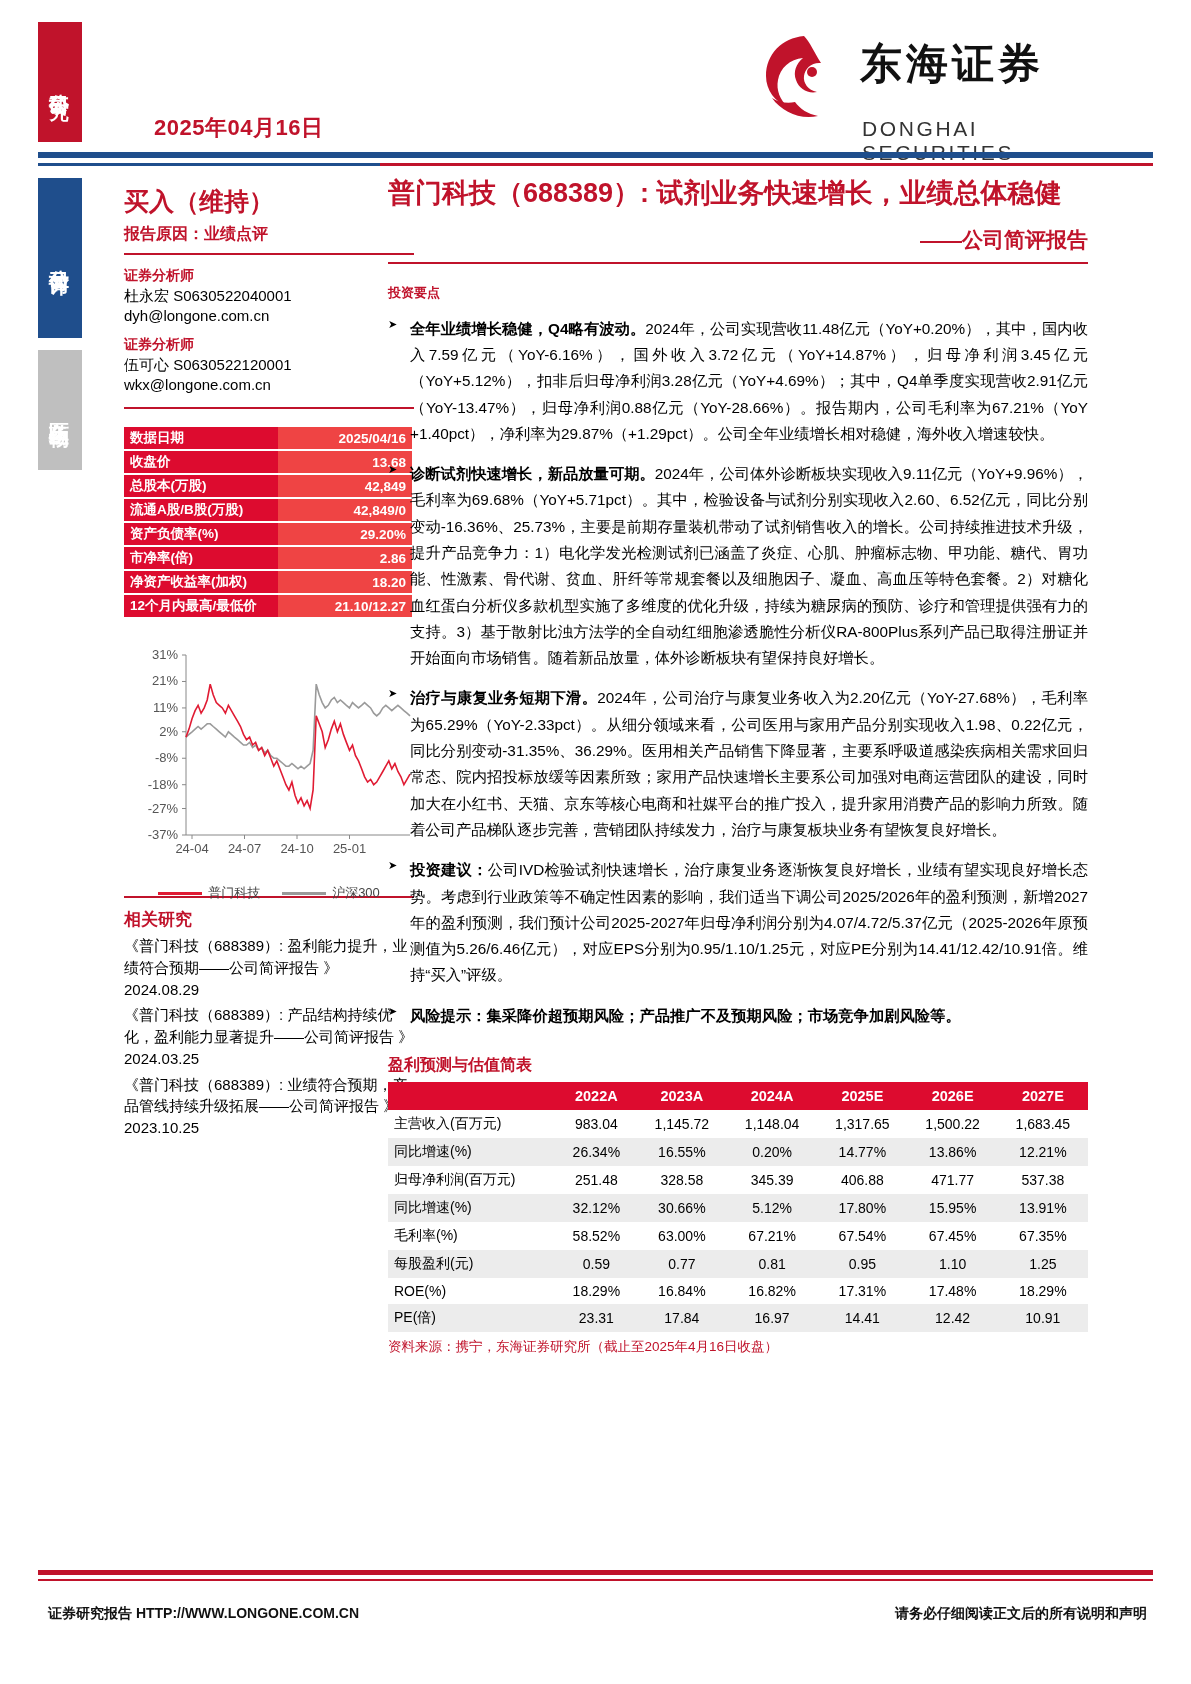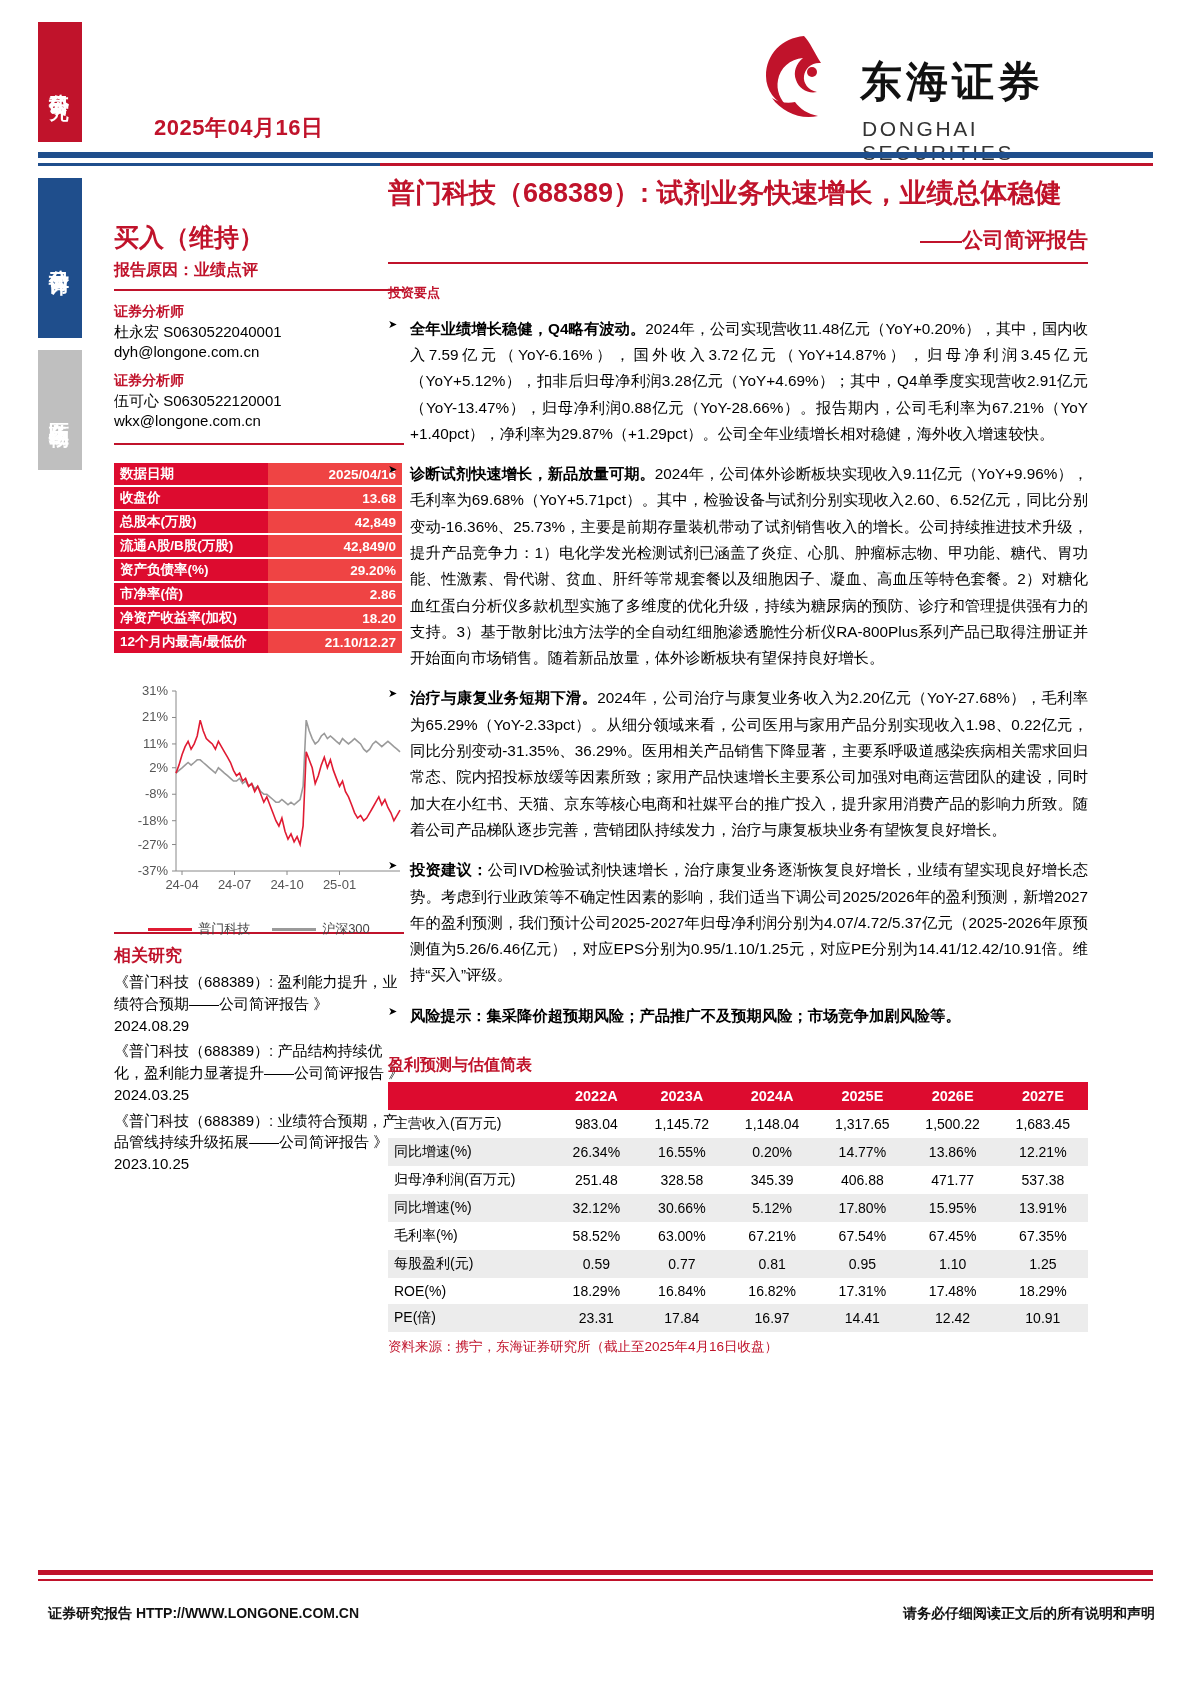--- a/index.html
+++ b/index.html
@@ -41,30 +41,30 @@
 
   #report-date {
     position:absolute; left:118px; top:113px;
     font-size:22px; font-weight:bold; color:#c0132b;
     letter-spacing:.5px;
     margin-left:36px;
   }
 
   
   #logo-wrap { position:absolute; left:742px; top:28px; width:320px; height:105px; }
-  #logo-cn { position:absolute; left:118px; top:8px; font-size:42px; font-weight:bold; color:#111; letter-spacing:4px;margin-top:18px; }
+  #logo-cn { position:absolute; left:118px; top:8px; font-size:42px; font-weight:bold; color:#111; letter-spacing:4px; }
   #logo-en { position:absolute; left:120px; top:66px; font-size:21px; color:#333; letter-spacing:2.6px;margin-top:23px; }
 
   
   #rule-a { position:absolute; left:38px; top:152px; width:1115px; height:6px; background:#1f4e8c; }
   #rule-b { position:absolute; left:38px; top:163px; width:1115px; height:3px; background:#1f4e8c; }
   #rule-red { position:absolute; left:380px; top:163px; width:773px; height:3px; background:#c0132b; }
 
   
-  #left-col { position:absolute; left:114px; top:185px; width:290px;margin-top:36px; }
+  #left-col { position:absolute; left:124px; top:185px; width:290px; }
 
   #rating { font-size:25px; font-weight:bold; color:#c0132b; }
   #rating-reason { font-size:16px; font-weight:bold; color:#c0132b; margin-top:6px; }
   .hr-red { height:2px; background:#c0132b; margin:8px 0 0 0; }
 
   .analyst-role { font-size:14px; font-weight:bold; color:#c0132b; margin-top:12px; }
   .analyst-name { font-size:15px; color:#000; margin-top:2px; }
   .analyst-mail { font-size:15px; color:#000; margin-top:1px; }
 
   
@@ -105,21 +105,21 @@
   #fctable th.lead { text-align:left; width:168px; }
   #fctable td { padding:5px 6px; text-align:center; color:#000; }
   #fctable td.lead { text-align:left; }
   #fctable tbody tr:nth-child(even) { background:#ececec; }
   #fc-source { font-size:13.5px; color:#c0132b; margin-top:6px; }
 
   
   #foot-rule1 { position:absolute; left:38px; top:1570px; width:1115px; height:5px; background:#c0132b; }
   #foot-rule2 { position:absolute; left:38px; top:1579px; width:1115px; height:2px; background:#c0132b; }
   #foot-left { position:absolute; left:48px; top:1605px; font-size:14px; font-weight:bold; color:#111; }
-  #foot-right { position:absolute; right:36px; top:1605px; font-size:14px; font-weight:bold; color:#111; }
+  #foot-right { position:absolute; right:44px; top:1605px; font-size:14px; font-weight:bold; color:#111; }
 </style>
 </head>
 <body>
 
 <div id="top-band">
 
   <div class="side-tab" id="tab-research">
     <span>公司研究</span>
   </div>
 

